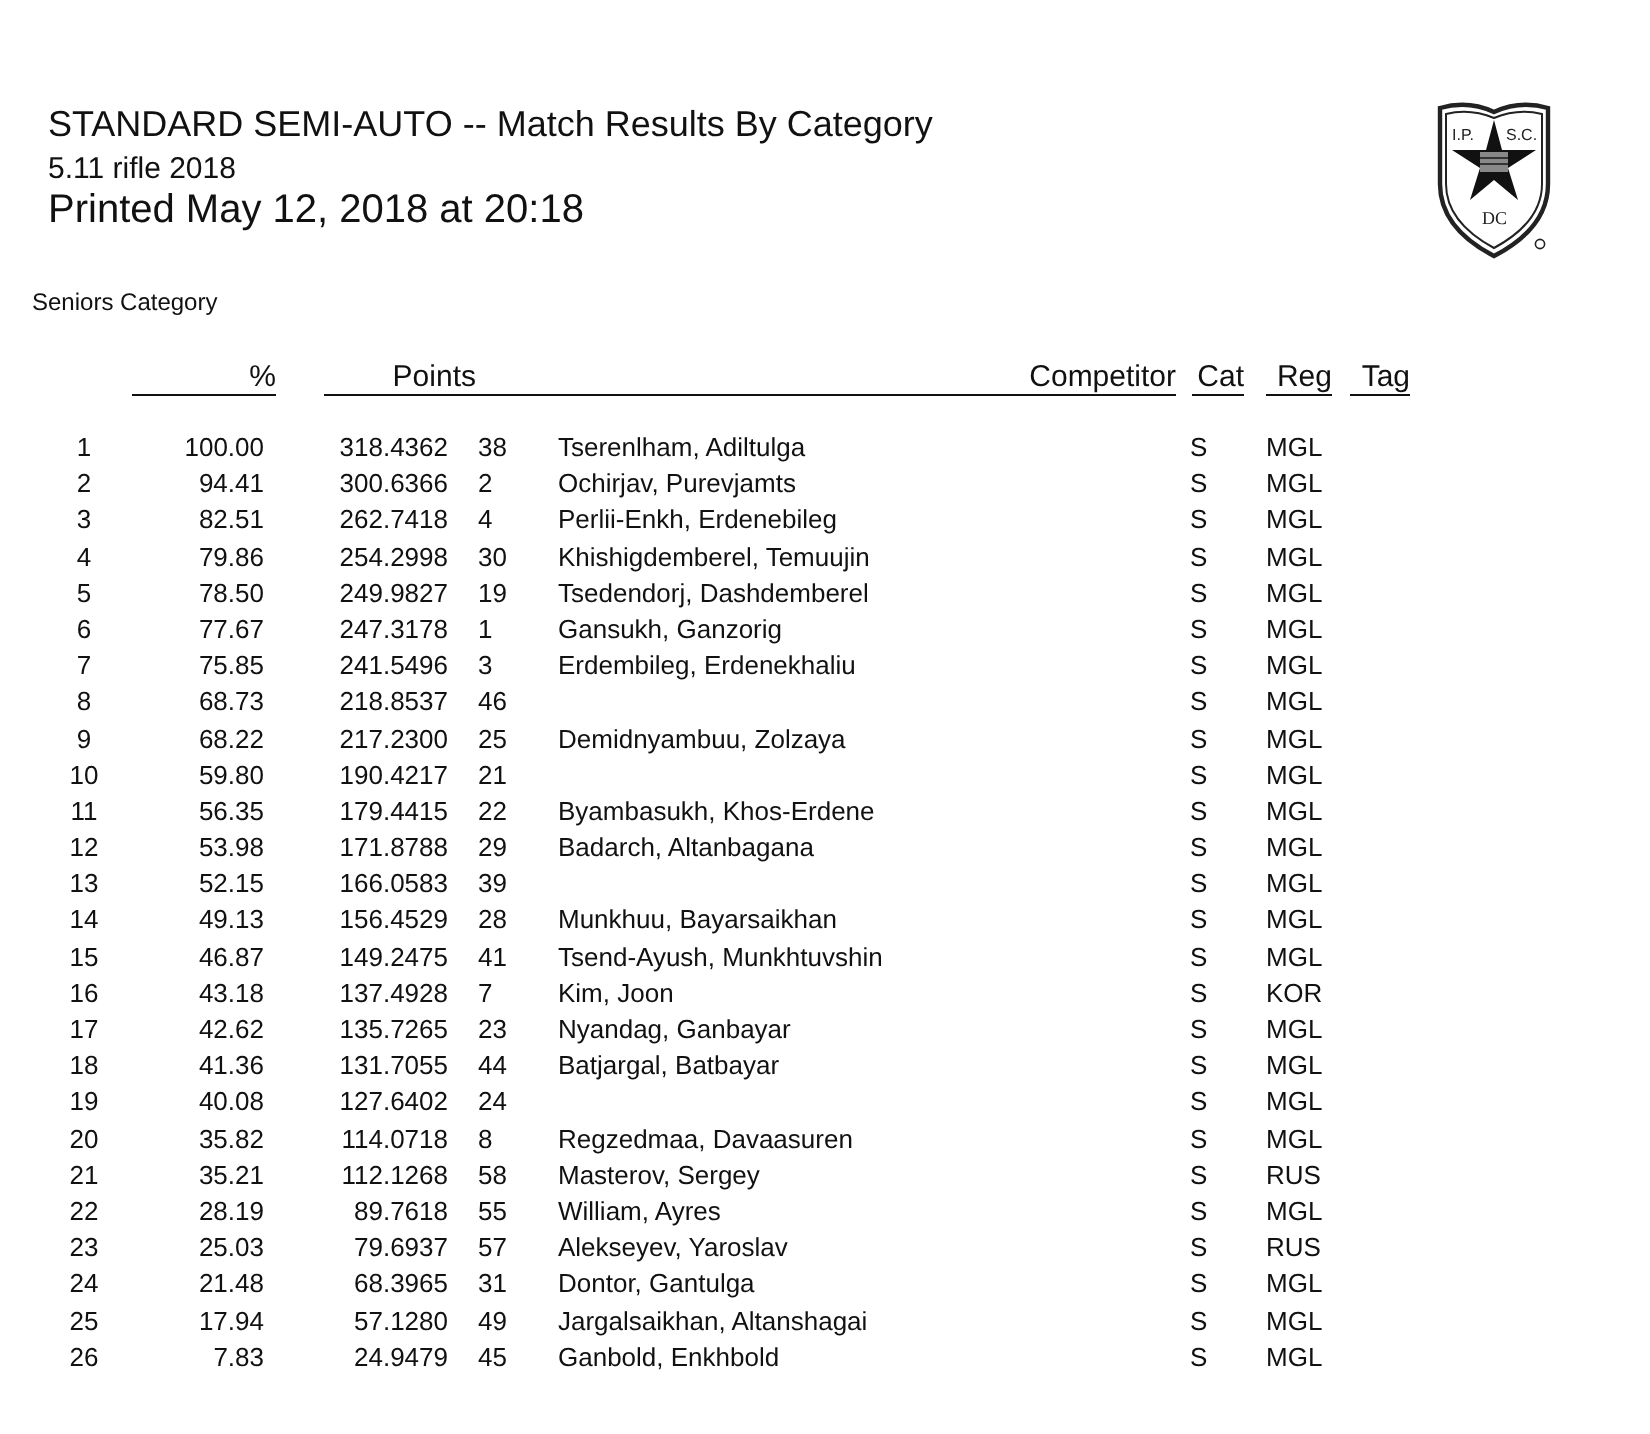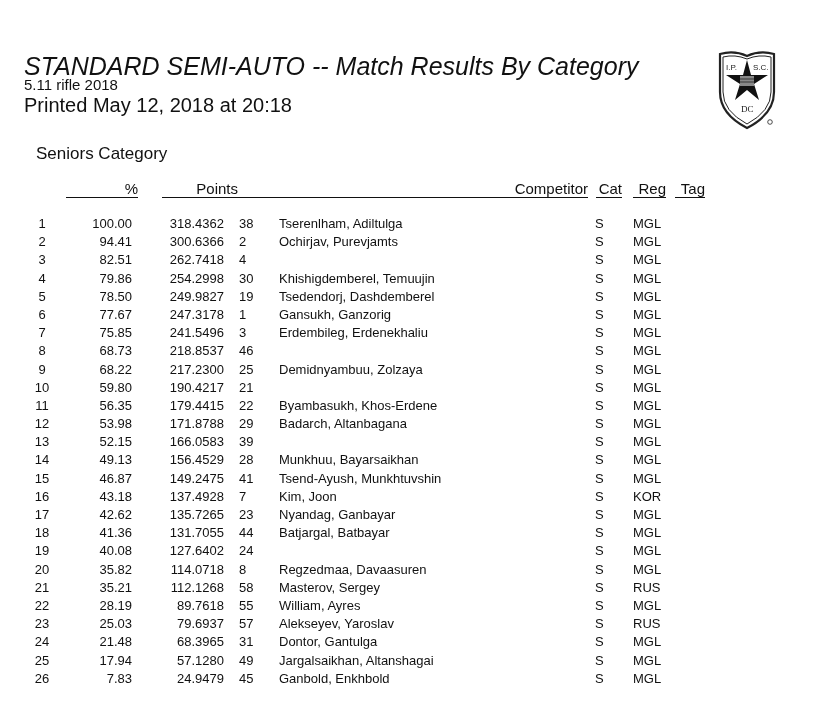--- a/index.html
+++ b/index.html
@@ -1,23 +1,23 @@
 <!DOCTYPE html>
 <html><head>
   <meta charset="utf-8">
   <style>
     html, body { margin: 0; padding: 0; background: #ffffff; }
     body {
       width: 825px; height: 717px; position: relative; overflow: hidden;
       font-family: "Liberation Sans", sans-serif; color: #111111;
     }
-    .title { position: absolute; left: 24px; top: 52px; font-size: 25px; font-style: italic; }
+    .title { position: absolute; left: 24px; top: 52px; font-size: 18px; }
     .subtitle { position: absolute; left: 24px; top: 76px; font-size: 15px; }
     .printed { position: absolute; left: 24px; top: 94px; font-size: 20px; }
-    .category { position: absolute; left: 36px; top: 144px; font-size: 17px; }
+    .category { position: absolute; left: 16px; top: 144px; font-size: 12px; }
 
     .logo { position: absolute; left: 716px; top: 48px; width: 60px; height: 80px; }
 
     .hdr { position: absolute; top: 180px; font-size: 15px; height: 18px; text-align: right; }
     .hdr .ul { position: absolute; left: 0; right: 0; bottom: 0; border-bottom: 1px solid #111; }
     .h-pct { left: 66px; width: 72px; text-align: right; }
     .h-pts { left: 162px; width: 76px; text-align: right; }
     .h-comp { left: 238px; width: 350px; }
     .h-cat { left: 596px; width: 26px; }
     .h-reg { left: 633px; width: 33px; }
@@ -85,20 +85,21 @@
       <span class="c-name">Ochirjav, Purevjamts</span>
       <span class="c-cat">S</span>
       <span class="c-reg">MGL</span>
       <span class="c-tag"></span>
     </div>
     <div class="row">
       <span class="c-place">3</span>
       <span class="c-pct">82.51</span>
       <span class="c-pts">262.7418</span>
       <span class="c-num">4</span>
+      <span class="c-name">Perlii-Enkh, Erdenebileg</span>
       <span class="c-cat">S</span>
       <span class="c-reg">MGL</span>
       <span class="c-tag"></span>
     </div>
     <div class="row">
       <span class="c-place">4</span>
       <span class="c-pct">79.86</span>
       <span class="c-pts">254.2998</span>
       <span class="c-num">30</span>
       <span class="c-name">Khishigdemberel, Temuujin</span>

